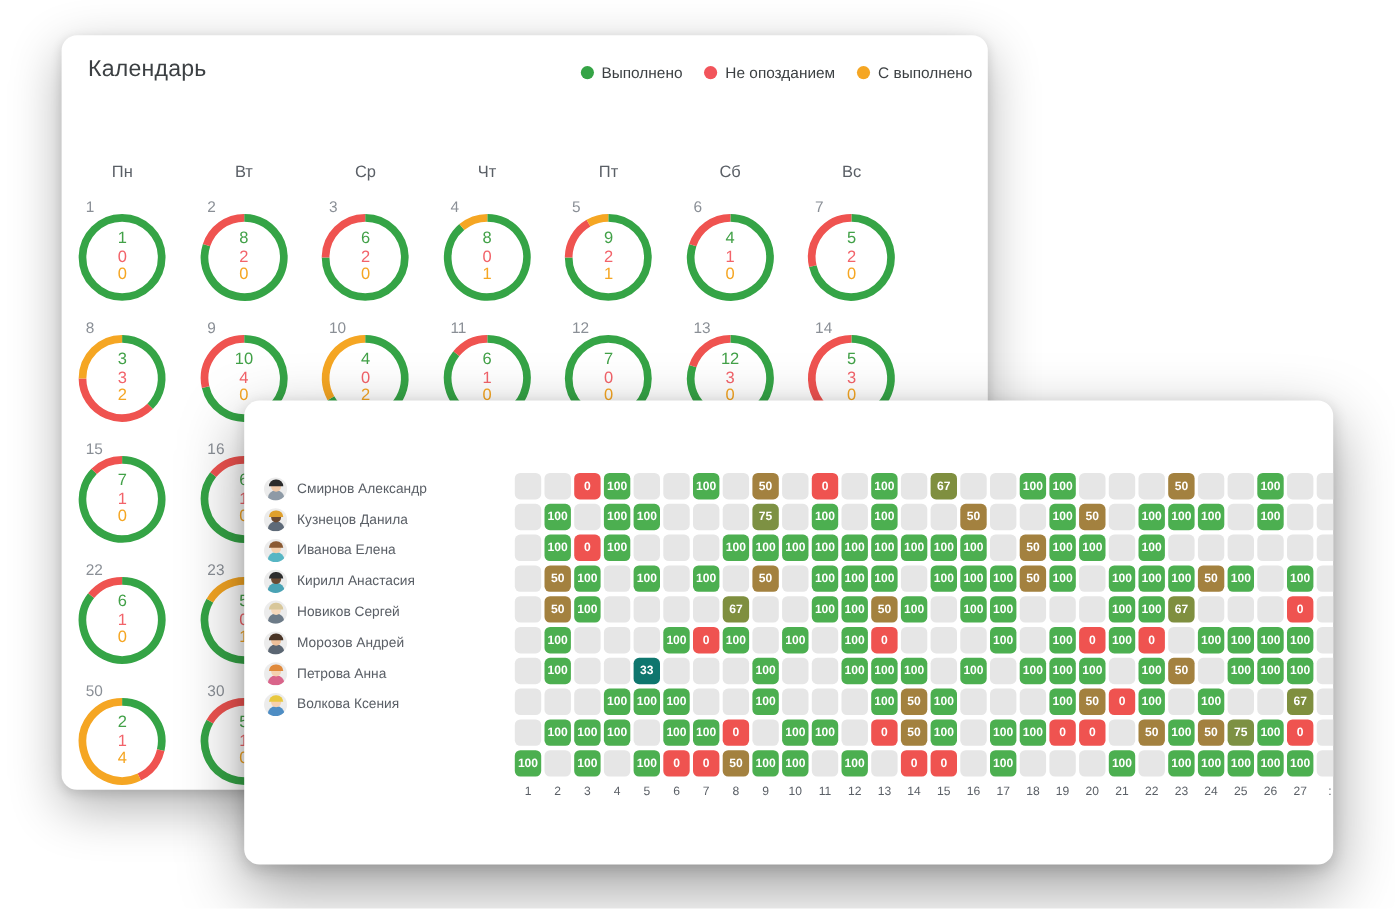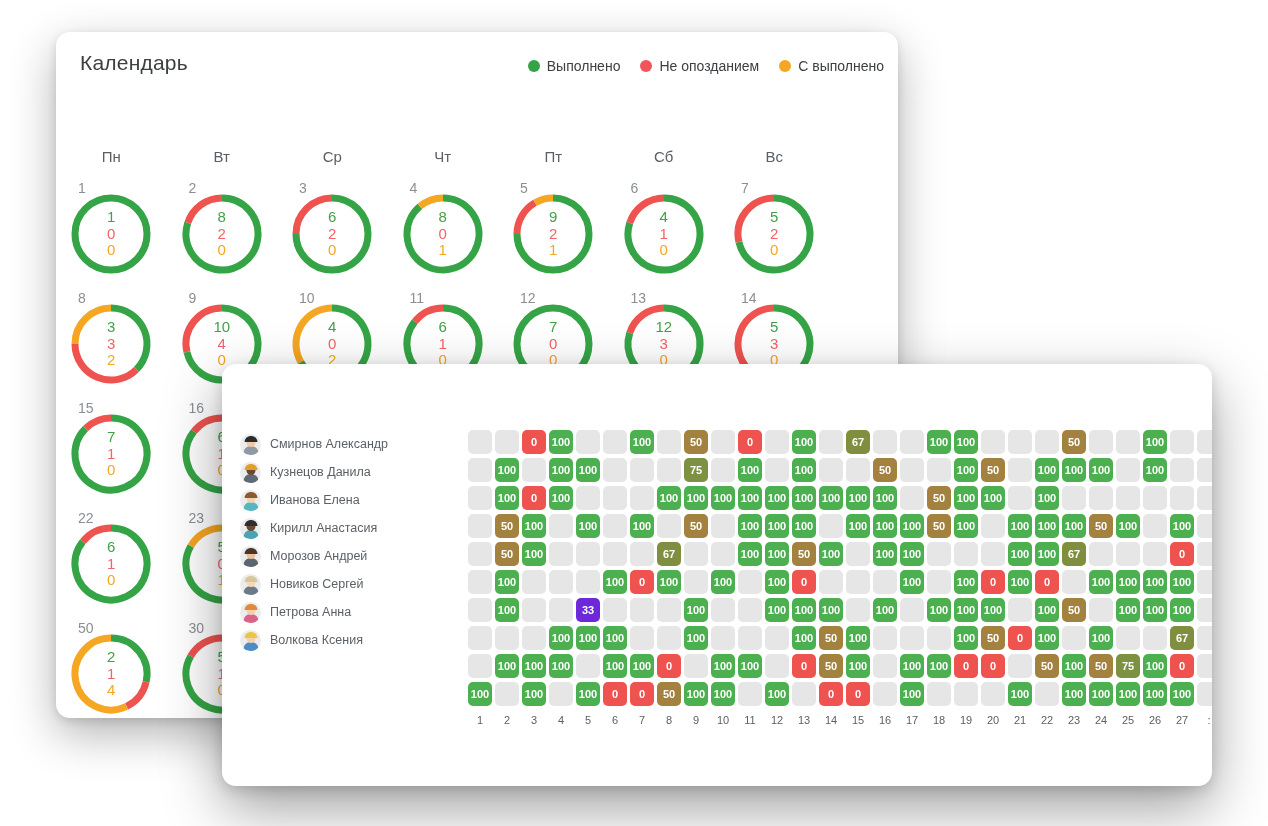--- a/index.html
+++ b/index.html
@@ -652,33 +652,33 @@
         <div class="name-row">
           <div class="avatar">
             <span class="body" style="background: rgb(74, 163, 181);"></span>
             <span class="head" style="background: rgb(107, 74, 51);"></span>
             <span class="hair" style="background: rgb(46, 46, 46);"></span>
           </div>
           <span class="name-label">Кирилл Анастасия</span>
         </div>
         <div class="name-row">
           <div class="avatar">
+            <span class="body" style="background: rgb(109, 123, 136);"></span>
+            <span class="head" style="background: rgb(245, 216, 187);"></span>
+            <span class="hair" style="background: rgb(216, 199, 154);"></span>
+          </div>
+          <span class="name-label">Новиков Сергей</span>
+        </div>
+        <div class="name-row">
+          <div class="avatar">
             <span class="body" style="background: rgb(91, 102, 114);"></span>
             <span class="head" style="background: rgb(238, 192, 154);"></span>
             <span class="hair" style="background: rgb(74, 53, 38);"></span>
           </div>
           <span class="name-label">Морозов Андрей</span>
-        </div>
-        <div class="name-row">
-          <div class="avatar">
-            <span class="body" style="background: rgb(109, 123, 136);"></span>
-            <span class="head" style="background: rgb(245, 216, 187);"></span>
-            <span class="hair" style="background: rgb(216, 199, 154);"></span>
-          </div>
-          <span class="name-label">Новиков Сергей</span>
         </div>
         <div class="name-row">
           <div class="avatar">
             <span class="body" style="background: rgb(217, 100, 138);"></span>
             <span class="head" style="background: rgb(245, 208, 176);"></span>
             <span class="hair" style="background: rgb(224, 138, 60);"></span>
           </div>
           <span class="name-label">Петрова Анна</span>
         </div>
         <div class="name-row">
@@ -869,21 +869,21 @@
           <div class="heat-cell" style="background: rgb(76, 175, 80);">100</div>
           <div class="heat-cell" style="background: rgb(76, 175, 80);">100</div>
           <div class="heat-cell" style="background: rgb(76, 175, 80);">100</div>
           <div class="heat-cell empty" style="background: rgb(230, 230, 230);"></div>
         </div>
         <div class="heat-row">
           <div class="heat-cell empty" style="background: rgb(230, 230, 230);"></div>
           <div class="heat-cell" style="background: rgb(76, 175, 80);">100</div>
           <div class="heat-cell empty" style="background: rgb(230, 230, 230);"></div>
           <div class="heat-cell empty" style="background: rgb(230, 230, 230);"></div>
-          <div class="heat-cell" style="background: #6d28d9;">33</div>
+          <div class="heat-cell" style="background: #0f766e;">33</div>
           <div class="heat-cell empty" style="background: rgb(230, 230, 230);"></div>
           <div class="heat-cell empty" style="background: rgb(230, 230, 230);"></div>
           <div class="heat-cell empty" style="background: rgb(230, 230, 230);"></div>
           <div class="heat-cell" style="background: rgb(76, 175, 80);">100</div>
           <div class="heat-cell empty" style="background: rgb(230, 230, 230);"></div>
           <div class="heat-cell empty" style="background: rgb(230, 230, 230);"></div>
           <div class="heat-cell" style="background: rgb(76, 175, 80);">100</div>
           <div class="heat-cell" style="background: rgb(76, 175, 80);">100</div>
           <div class="heat-cell" style="background: rgb(76, 175, 80);">100</div>
           <div class="heat-cell empty" style="background: rgb(230, 230, 230);"></div>

